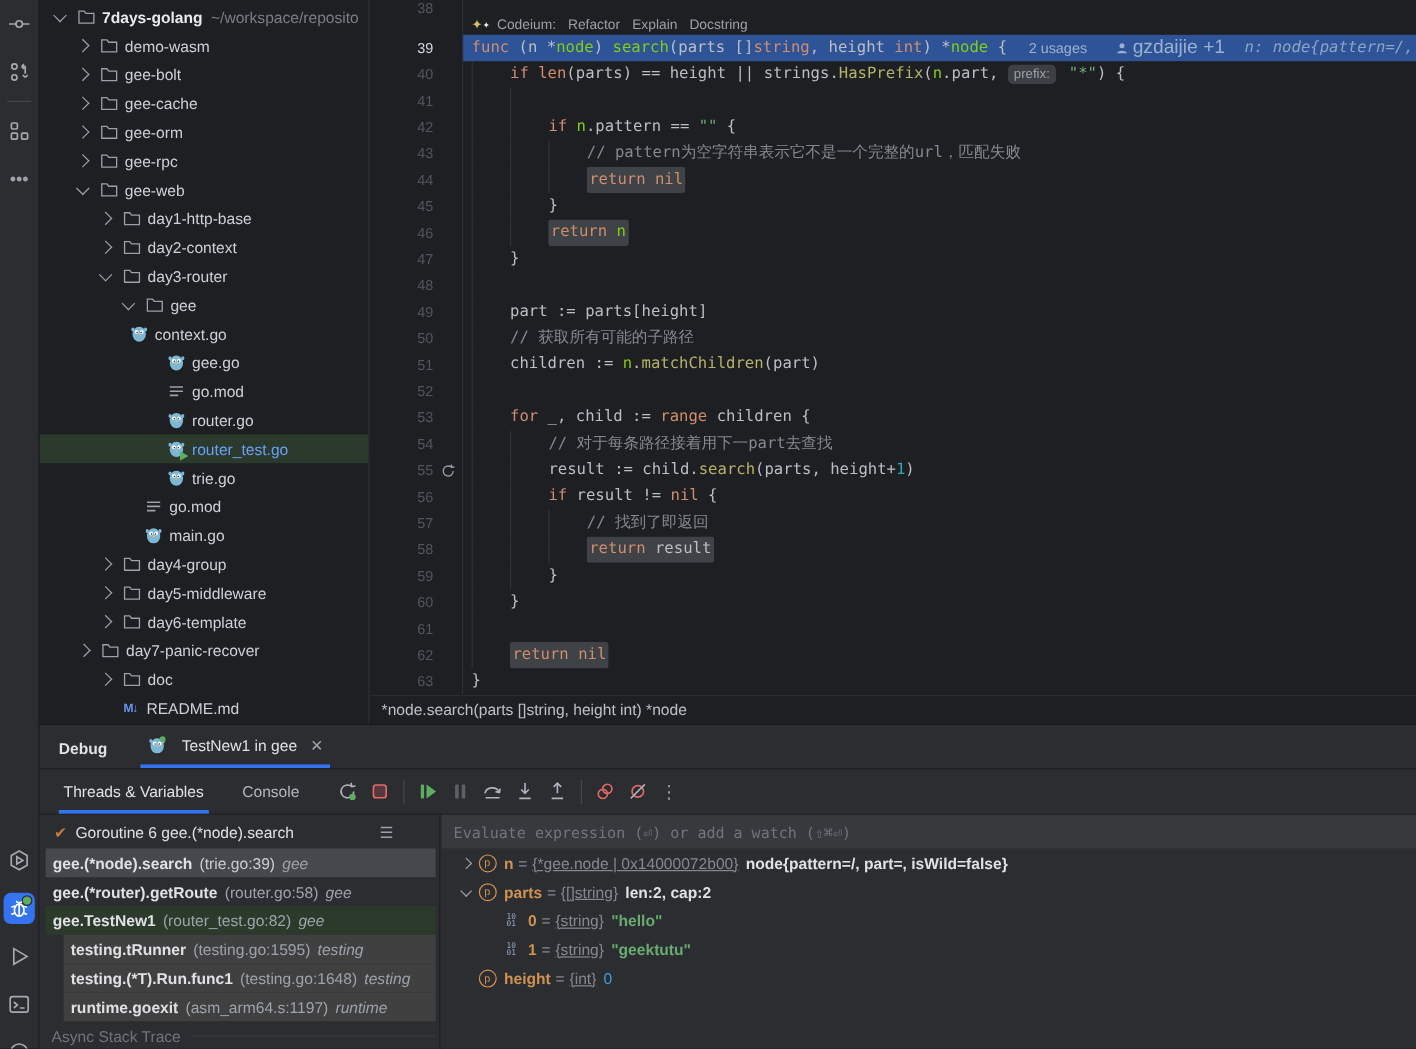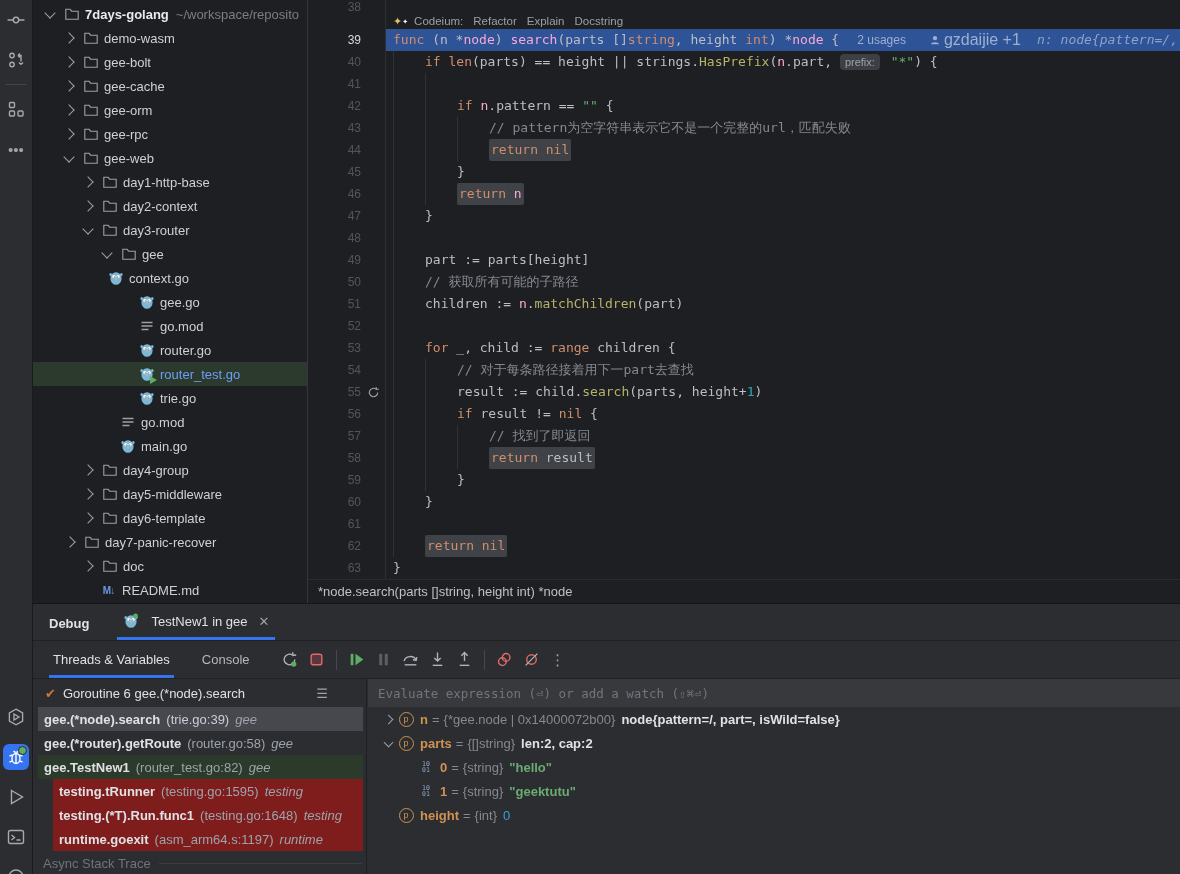--- a/index.html
+++ b/index.html
@@ -34,21 +34,21 @@
   #editor{position:absolute;left:308px;top:0;width:872px;height:579px;background:#1e1f22;overflow:hidden;}
   .cl{display:flex;height:22px;line-height:22px;font-family:"DejaVu Sans Mono","Liberation Mono",monospace;font-size:13px;white-space:pre;}
   .gut{flex:none;width:78px;display:flex;justify-content:flex-end;align-items:center;border-right:1px solid #2d2f33;box-sizing:border-box;}
   .lnum{color:#51565e;font-size:12px;font-family:"Liberation Sans",sans-serif;}
   .gslot{width:24px;height:16px;flex:none;display:flex;align-items:center;justify-content:center;}
   .ct{flex:1;display:flex;align-items:center;padding-left:7px;overflow:hidden;}
   .cl.cur{background:transparent;}
   .cl.cur .ct{background:#2e5396;margin-left:0;}
   .cl.cur .lnum{color:#d4d7dc;}
   .ind{display:inline-block;width:31px;height:22px;border-left:1px solid #2f3237;flex:none;}
-  .tk-k{color:#cf8e6d;} .tk-d{color:#bcbec4;} .tk-b{color:#f9a8d4;} .tk-c{color:#b5b36a;}
+  .tk-k{color:#cf8e6d;} .tk-d{color:#bcbec4;} .tk-b{color:#84cc16;} .tk-c{color:#b5b36a;}
   .tk-s{color:#6aab73;} .tk-m{color:#848890;} .tk-n{color:#2aacb8;}
   .tk-h{background:#3c3f44;color:#9ba1ab;border-radius:4px;padding:0 5px;font-size:11px;line-height:16px;align-self:center;margin-right:3px;font-family:"Liberation Sans",sans-serif;}
   .box{background:#3f4246;border-radius:2px;padding:0 2px;}
   .cl38{height:14px;overflow:hidden;}
   .cl38 .gut,.cl38 .lnum{align-items:flex-start;line-height:14px;}
   .clmini{height:15px;line-height:15px;font-size:11.5px;}
   .clmini .ct{color:#9aa0a6;font-family:"Liberation Sans",sans-serif;align-items:center;}
   .codeium-action{margin-left:10px;cursor:pointer;}
   .sparkle{color:#d9c06a;margin-right:6px;font-size:11px;}
   .usages{margin-left:18px;color:#9db0d0;font-size:12px;font-family:"Liberation Sans",sans-serif;}
@@ -75,36 +75,36 @@
   #goroutine-bar .glabel{color:#dfe1e5;}
   .gcheck{color:#c57a3d;font-size:13px;}
   .gico{margin-left:auto;color:#9da0a8;cursor:pointer;}
   .frow{height:24px;display:flex;align-items:center;margin:0 3px 0 5px;padding-left:6px;border-radius:0px;white-space:nowrap;overflow:hidden;cursor:pointer;}
   .frow .fname{font-weight:bold;color:#dfe1e5;margin-right:6px;}
   .frow .floc{color:#9da3ab;margin-right:6px;}
   .frow .fpkg{color:#9da3ab;font-style:italic;}
   .frow.sel{background:#46484d;}
   .frow.sel .floc{color:#c9ced6;}
   .frow.test{background:#2c3a2c;}
-  .frow.lib{background:#7f1d1d;margin-left:20px;}
+  .frow.lib{background:#404040;margin-left:20px;}
   #async-bar{height:24px;display:flex;align-items:center;color:#6f747c;padding-left:10px;gap:8px;}
   #async-bar .rule{flex:1;border-top:1px solid #3a3c40;margin-right:4px;}
   
   #vars{position:absolute;left:335px;top:75px;right:0;height:196px;background:#2b2d30;overflow:hidden;}
   #evalbar{height:28px;background:#37393c;display:flex;align-items:center;padding-left:10px;
            font-family:"DejaVu Sans Mono","Liberation Mono",monospace;font-size:12.5px;color:#71757e;cursor:text;}
   .vrow{height:24px;display:flex;align-items:center;white-space:nowrap;cursor:pointer;}
   .vchev{flex:none;width:20px;display:flex;justify-content:center;}
   .vchev .chev{width:6px;height:6px;border-right:1.4px solid #9da0a8;border-bottom:1.4px solid #9da0a8;}
   .vicon{flex:none;width:16px;height:16px;margin-right:6px;display:flex;align-items:center;justify-content:center;}
   .picon{width:13px;height:13px;border:1.3px solid #cf9253;border-radius:50%;color:#cf9253;font-size:9px;line-height:12px;text-align:center;font-family:"Liberation Sans",sans-serif;}
   .eicon{font-family:"DejaVu Sans Mono",monospace;font-size:6.5px;line-height:6px;color:#8fa6c9;text-align:center;}
   .vname{color:#cf9253;font-weight:bold;margin-right:4px;}
   .veq{color:#85898f;margin-right:4px;}
-  .vtype{color:#85898f;margin-right:6px;}
+  .vtype{color:#85898f;margin-right:6px;text-decoration:underline;}
   .vval-obj{color:#dfe1e5;font-weight:bold;}
   .vval-str{color:#6aab73;font-weight:bold;}
   .vval-num{color:#3ba1e0;}
 </style>
 </head>
 <body>
 
 <div id="app">
   <div id="stripe">
     <div class="sic">

